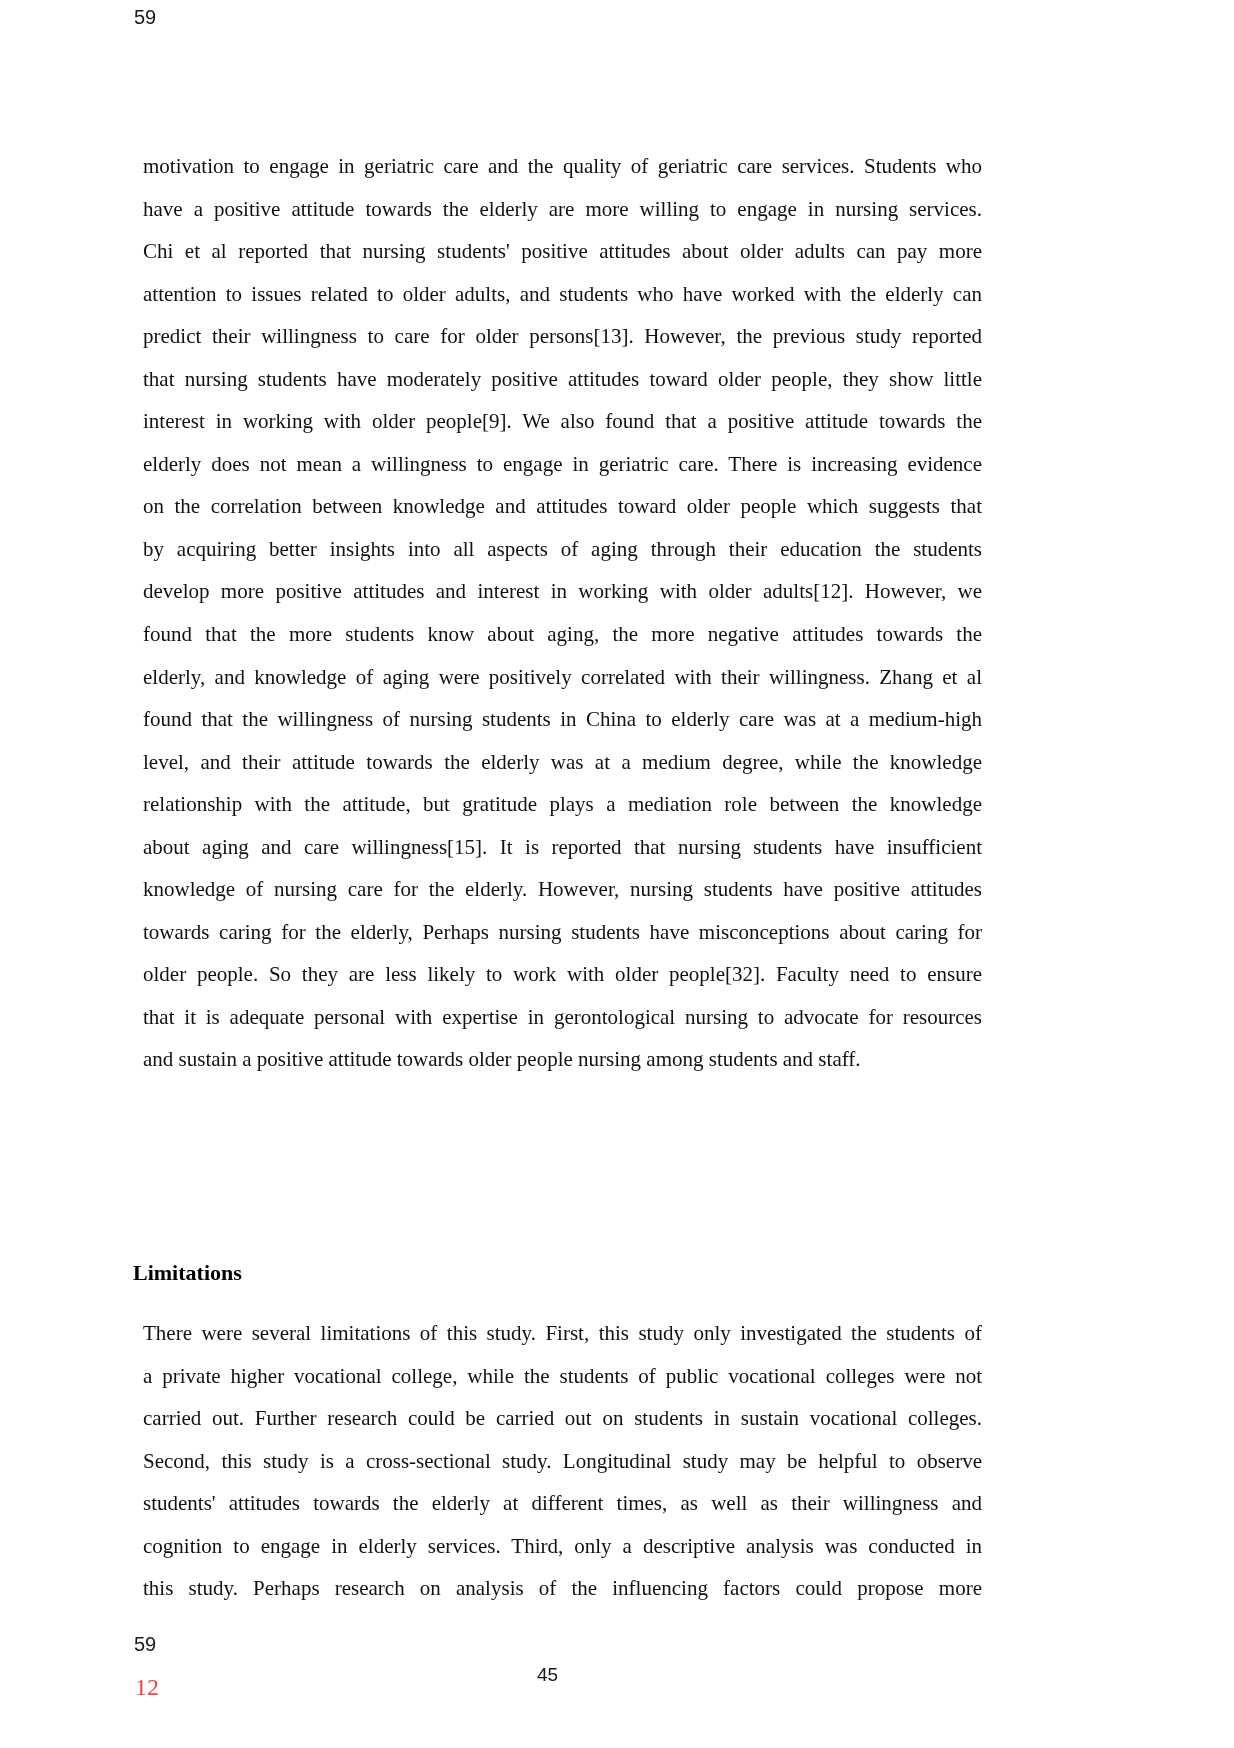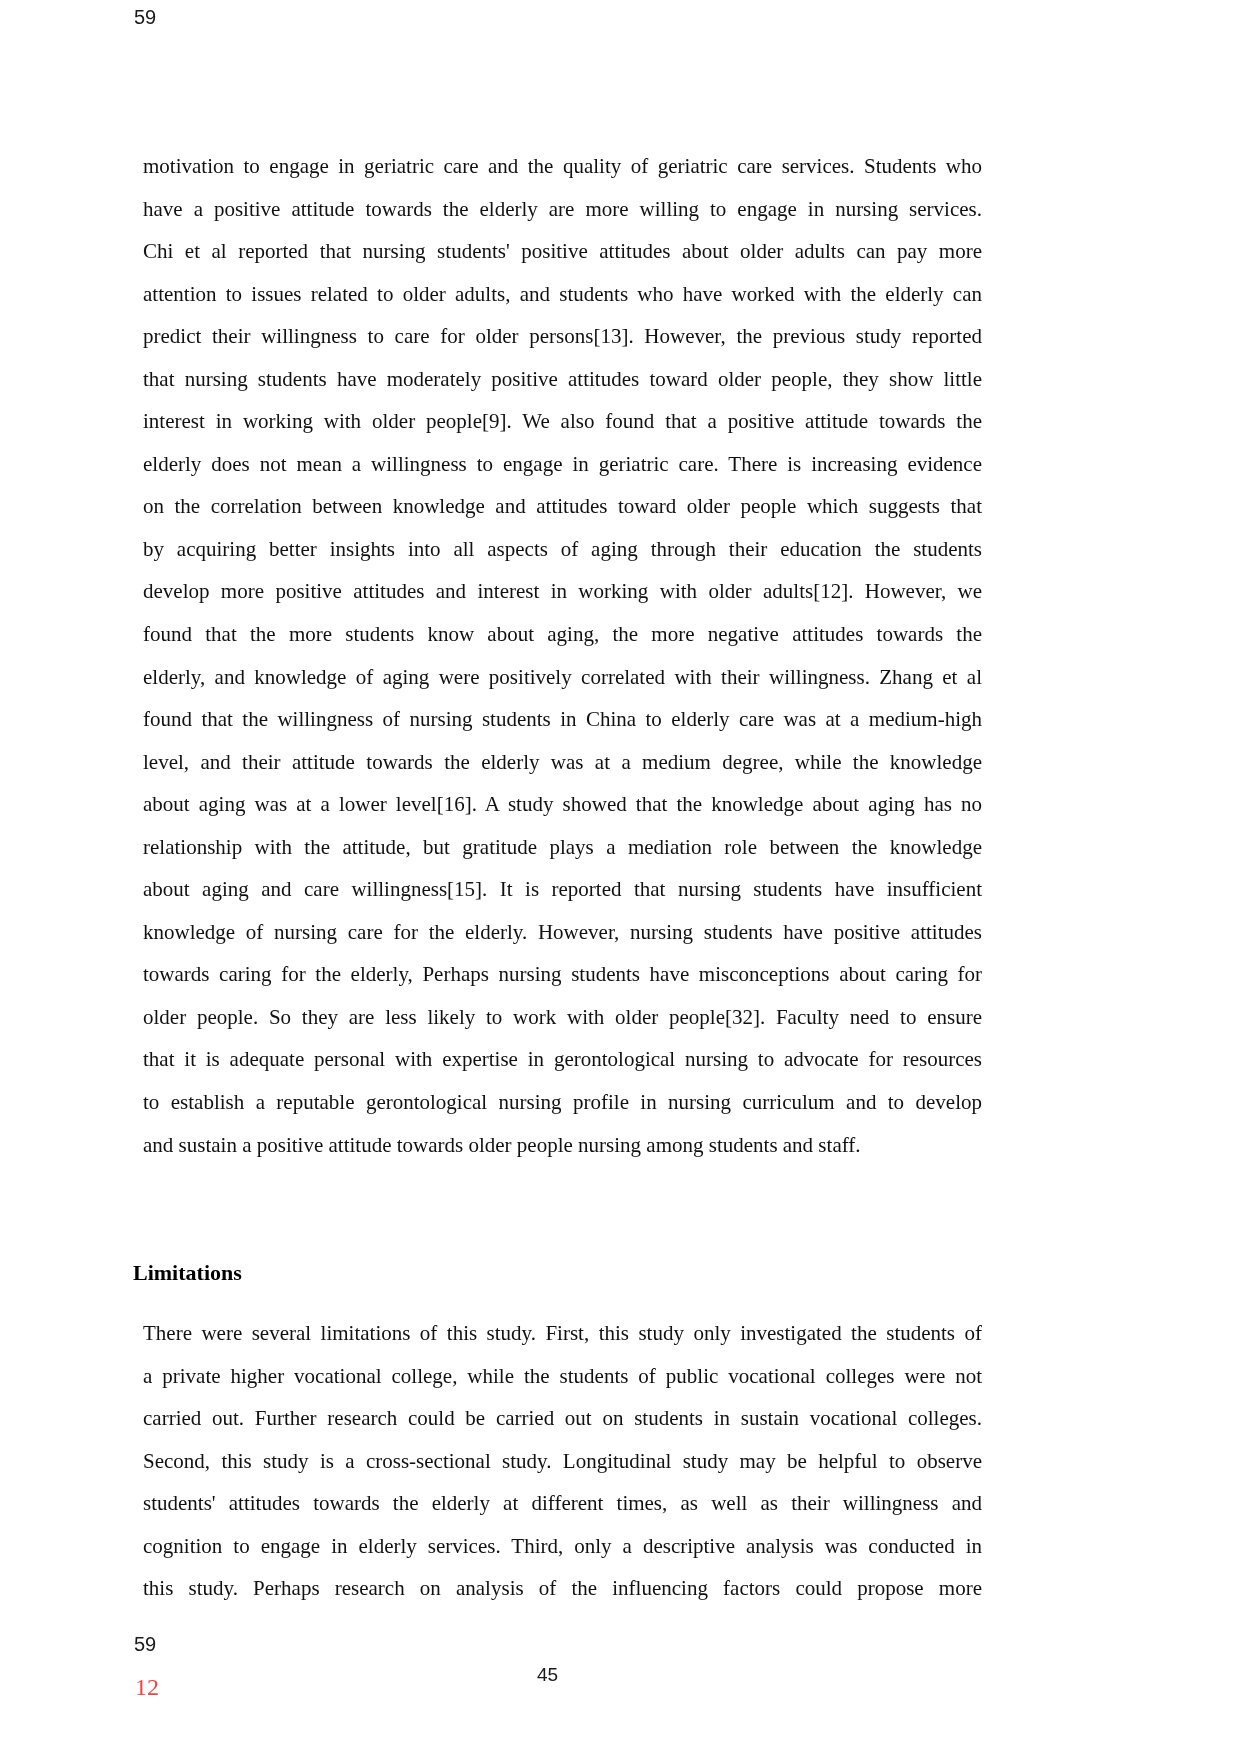--- a/index.html
+++ b/index.html
@@ -94,28 +94,26 @@
       <div class="line">that nursing students have moderately positive attitudes toward older people, they show little</div>
       <div class="line">interest in working with older people[9]. We also found that a positive attitude towards the</div>
       <div class="line">elderly does not mean a willingness to engage in geriatric care. There is increasing evidence</div>
       <div class="line">on the correlation between knowledge and attitudes toward older people which suggests that</div>
       <div class="line">by acquiring better insights into all aspects of aging through their education the students</div>
       <div class="line">develop more positive attitudes and interest in working with older adults[12]. However, we</div>
       <div class="line">found that the more students know about aging, the more negative attitudes towards the</div>
       <div class="line">elderly, and knowledge of aging were positively correlated with their willingness. Zhang et al</div>
       <div class="line">found that the willingness of nursing students in China to elderly care was at a medium-high</div>
       <div class="line">level, and their attitude towards the elderly was at a medium degree, while the knowledge</div>
-      <div class="line">about aging was at a lower level[16]. A study showed that the knowledge about aging has no</div>
       <div class="line">relationship with the attitude, but gratitude plays a mediation role between the knowledge</div>
       <div class="line">about aging and care willingness[15]. It is reported that nursing students have insufficient</div>
       <div class="line">knowledge of nursing care for the elderly. However, nursing students have positive attitudes</div>
       <div class="line">towards caring for the elderly, Perhaps nursing students have misconceptions about caring for</div>
       <div class="line">older people. So they are less likely to work with older people[32]. Faculty need to ensure</div>
       <div class="line">that it is adequate personal with expertise in gerontological nursing to advocate for resources</div>
-      <div class="line">to establish a reputable gerontological nursing profile in nursing curriculum and to develop</div>
       <div class="line line-left">and sustain a positive attitude towards older people nursing among students and staff.</div>
     </div>
 
   <div class="section-heading">Limitations</div>
 
   <div class="body-text para-limitations-body">
       <div class="line">There were several limitations of this study. First, this study only investigated the students of</div>
       <div class="line">a private higher vocational college, while the students of public vocational colleges were not</div>
       <div class="line">carried out. Further research could be carried out on students in sustain vocational colleges.</div>
       <div class="line">Second, this study is a cross-sectional study. Longitudinal study may be helpful to observe</div>

